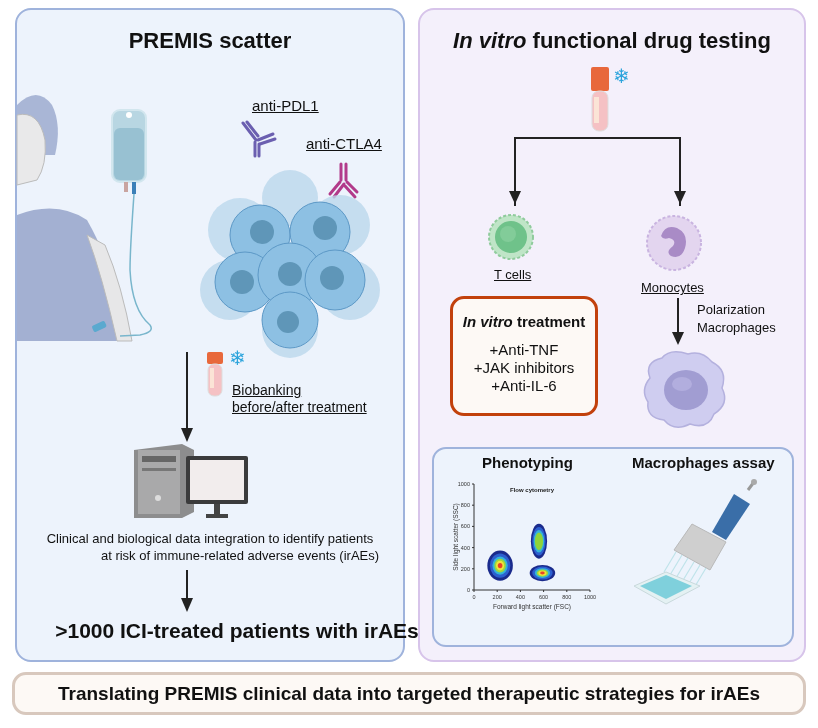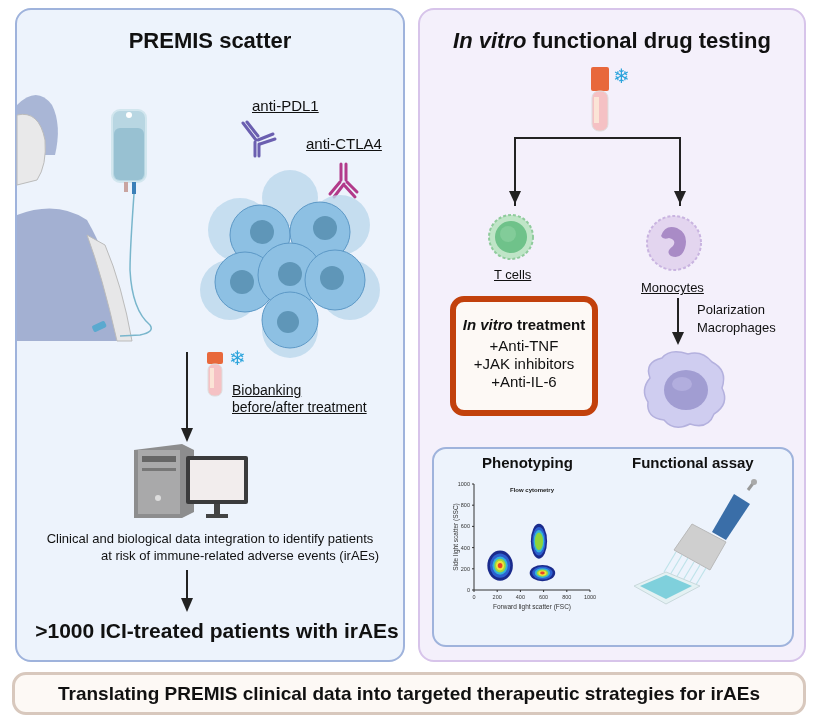--- a/index.html
+++ b/index.html
@@ -5,21 +5,21 @@
   html, body { margin:0; padding:0; background:#ffffff; }
   body { width:818px; height:728px; position:relative; overflow:hidden;
          font-family:"Liberation Sans", sans-serif; color:#111; }
   .abs { position:absolute; }
   .panel-left { left:15px; top:8px; width:390px; height:654px; border:2px solid #9fb3dc;
                 border-radius:16px; background:#edf3fc; box-sizing:border-box; }
   .panel-right { left:418px; top:8px; width:388px; height:654px; border:2px solid #d7c4ea;
                  border-radius:16px; background:#f4f0fb; box-sizing:border-box; }
   .title { font-weight:bold; font-size:22px; text-align:center; white-space:nowrap; }
   .label { font-size:14px; white-space:nowrap;text-decoration:underline; }
-  .treat-box { left:450px; top:296px; width:148px; height:120px; border:6px solid #c2410c;
+  .treat-box { left:450px; top:296px; width:148px; height:120px; border:3px solid #c2410c;
                border-radius:14px; background:#fdf9f5; box-sizing:border-box; text-align:center; }
   .assay-box { left:432px; top:447px; width:362px; height:200px; border:2px solid #9fb3dc;
                border-radius:14px; background:#edf3fc; box-sizing:border-box; }
   .footer-box { left:12px; top:672px; width:794px; height:43px; border:3px solid #d8c8bd;
                 border-radius:14px; background:#fdf9f5; box-sizing:border-box;
                 display:flex; align-items:center; justify-content:center; }
   .footer-text { font-weight:bold; font-size:19px; white-space:nowrap; }
   svg { position:absolute; overflow:visible; }
 </style>
 </head>
@@ -122,21 +122,21 @@
 </svg>
 
 <div class="abs" style="left:15px; width:390px; top:531px; text-align:center; font-size:13px;">Clinical and biological data integration to identify patients</div>
 <div class="abs" style="left:15px; width:450px; top:548px; text-align:center; font-size:13px;">at risk of immune-related adverse events (irAEs)</div>
 
 <svg style="left:180px; top:570px;" width="14" height="42" viewBox="0 0 14 42">
   <line x1="7" y1="0" x2="7" y2="30" stroke="#222" stroke-width="2"></line>
   <polygon points="1,28 13,28 7,42" fill="#222"></polygon>
 </svg>
 
-<div class="abs" style="left:15px; width:404px; top:619px; text-align:center; font-weight:bold; font-size:21px;">&gt;1000 ICI-treated patients with irAEs</div>
+<div class="abs" style="left:15px; width:404px; top:619px; text-align:center; font-weight:bold; font-size:21px;padding-left:20px;">&gt;1000 ICI-treated patients with irAEs</div>
 
 <div class="abs panel-right"></div>
 <div class="abs title" style="left:418px; width:388px; top:28px;">
   <i>In vitro</i><span> functional drug testing</span>
 </div>
 
 <svg style="left:590px; top:67px;" width="20" height="68" viewBox="0 0 20 68">
   <rect x="1" y="0" width="18" height="24" rx="2" fill="#e8683b"></rect>
   <rect x="2" y="24" width="16" height="40" rx="7" fill="#f5c1c4" stroke="#ddd" stroke-width="1"></rect>
   <rect x="4" y="30" width="5" height="26" fill="#fbe4d6"></rect>
@@ -170,30 +170,30 @@
 <div class="abs" style="left:697px; top:320px; font-size:13px;">Macrophages</div>
 
 <svg style="left:640px; top:348px;" width="90" height="84" viewBox="0 0 90 84">
   <path d="M10 30 Q4 14 22 10 Q30 0 48 6 Q62 2 72 14 Q88 22 82 40 Q90 56 74 66 Q68 82 50 76 Q34 84 24 72 Q6 70 8 54 Q0 42 10 30Z" fill="#cfcdf0" stroke="#b4b1de" stroke-width="1.5"></path>
   <ellipse cx="46" cy="42" rx="22" ry="20" fill="#a19dd2"></ellipse>
   <ellipse cx="42" cy="36" rx="10" ry="7" fill="#b9b5e2" opacity="0.7"></ellipse>
 </svg>
 
 <div class="abs treat-box">
   <div style="margin-top:14px; font-weight:bold; font-size:15px;"><i>In vitro</i><span> treatment</span></div>
-  <div style="margin-top:4px; font-size:15px; line-height:18px;">
+  <div style="margin-top:11px; font-size:15px; line-height:18px;">
     <div>+Anti-TNF</div>
     <div>+JAK inhibitors</div>
     <div>+Anti-IL-6</div>
   </div>
 </div>
 
 <div class="abs assay-box"></div>
 <div class="abs" style="left:482px; top:454px; font-weight:bold; font-size:15px;">Phenotyping</div>
-<div class="abs" style="left:632px; top:454px; font-weight:bold; font-size:15px;">Functional assay</div>
+<div class="abs" style="left:632px; top:454px; font-weight:bold; font-size:15px;">Macrophages assay</div>
 
 <svg id="flow-chart" style="left:440px; top:478px;" width="160" height="135" viewBox="0 0 160 135">
     <line x1="34" y1="6" x2="34" y2="112" stroke="#333" stroke-width="1"></line>
     <line x1="34" y1="112" x2="150" y2="112" stroke="#333" stroke-width="1"></line>
     <line x1="34" y1="112" x2="34" y2="114" stroke="#333"></line>
     <text x="34" y="121" font-size="5.5" text-anchor="middle" fill="#333" font-family="Liberation Sans, sans-serif">0</text>
     <line x1="57.2" y1="112" x2="57.2" y2="114" stroke="#333"></line>
     <text x="57.2" y="121" font-size="5.5" text-anchor="middle" fill="#333" font-family="Liberation Sans, sans-serif">200</text>
     <line x1="80.4" y1="112" x2="80.4" y2="114" stroke="#333"></line>
     <text x="80.4" y="121" font-size="5.5" text-anchor="middle" fill="#333" font-family="Liberation Sans, sans-serif">400</text>

